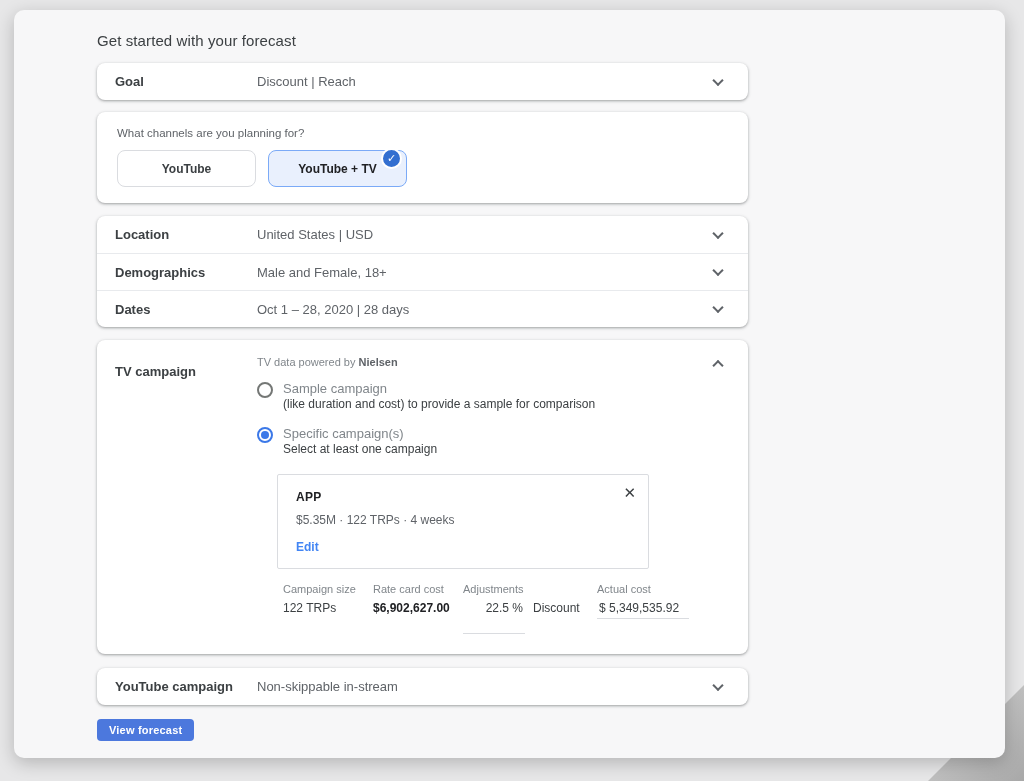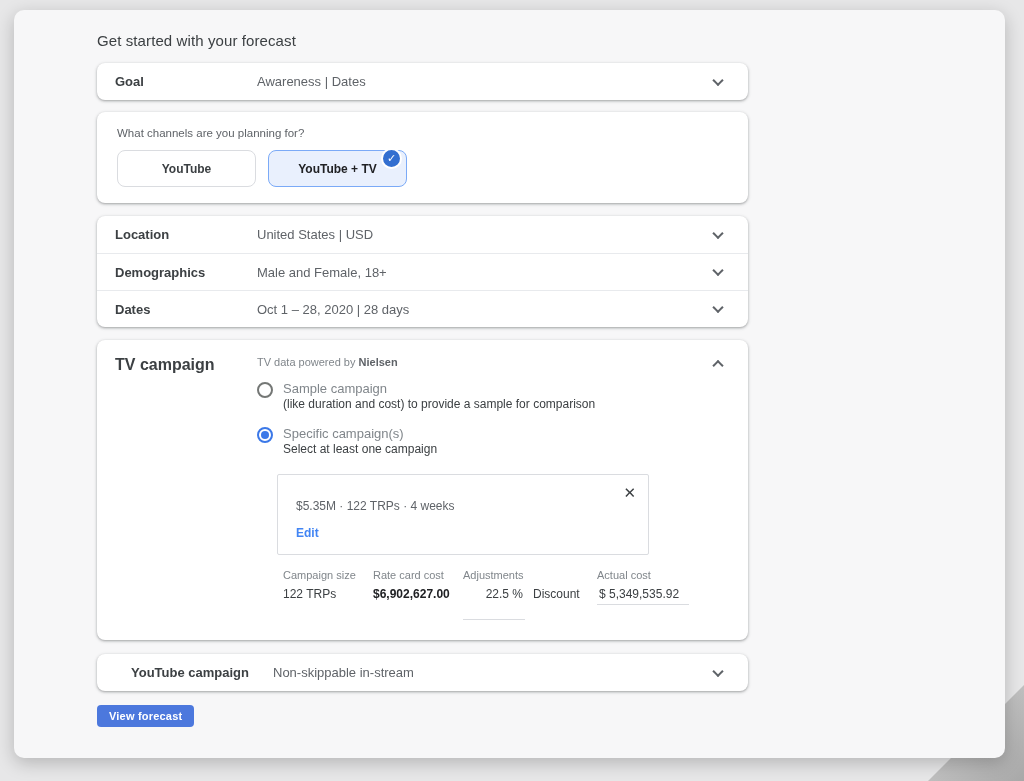--- a/index.html
+++ b/index.html
@@ -62,21 +62,21 @@
     color:#fff; font-size:11px; line-height:17px; text-align:center; font-weight:700;
   }
 
   .group-card { margin-top:13px; }
   .group-card .select-row + .select-row { border-top:1px solid #e8eaed; }
   .group-card .select-row:first-child { border-radius:8px 8px 0 0; }
   .group-card .select-row:last-child { border-radius:0 0 8px 8px; }
 
   
   .tv-card { margin-top:13px; position:relative; padding:16px 0 20px 0; min-height:286px; }
-  .tv-label { position:absolute; left:18px; top:16px; font-size:16px; font-weight:700; color:#3c4043; }
+  .tv-label { position:absolute; left:18px; top:24px; font-size:13px; font-weight:700; color:#3c4043; }
   .tv-chev { top:24px; }
   .tv-body { margin-left:160px; padding-right:46px; }
   .powered-by { font-size:11px; color:#80868b; }
   .powered-by b { color:#5f6368; font-weight:700; }
 
   .radio-option { display:flex; margin-top:13px; cursor:pointer; }
   .radio-circle {
     flex:0 0 auto; width:16px; height:16px; border-radius:50%;
     border:2px solid #747775; margin-top:1px; position:relative; background:#fff;
   }
@@ -114,21 +114,21 @@
     border-bottom:1px solid #dadce0; padding:0 2px 18px 0; cursor:text;
   }
   .adj-type { font-size:12px; color:#3c4043; margin-left:8px; }
   .stat-col-actual { margin-left:0; }
   .actual-input {
     display:inline-block; min-width:92px; font-size:12px; color:#3c4043;
     border-bottom:1px solid #dadce0; padding:0 2px 3px 2px; margin-top:6px; cursor:text;
   }
 
   .yt-card { margin-top:14px; }
-  .yt-card .select-row { border-radius:8px;padding-left:16px; }
+  .yt-card .select-row { border-radius:8px; }
   .yt-card .row-value { margin-left:0; }
 
   .view-forecast-btn {
     margin-top:14px; display:inline-flex; align-items:center; justify-content:center;
     height:22px; padding:0 12px; background:#4c78dd; color:#fff;
     font-size:11px; font-weight:700; border:none; border-radius:4px; cursor:pointer;
     letter-spacing:.2px;
   }
 </style>
 </head>
@@ -137,21 +137,21 @@
 <div class="corner-wedge"></div>
 
 <div class="page">
   <div class="content">
 
     <div class="page-heading">Get started with your forecast</div>
 
     
     <div class="card select-row" style="margin-top:14px">
       <span class="row-label">Goal</span>
-      <span class="row-value">Awareness | Dates</span>
+      <span class="row-value">Discount | Reach</span>
       <span class="chev down"></span>
     </div>
 
     
     <div class="card channels-card">
       <div class="channels-question">What channels are you planning for?</div>
       <div class="channel-buttons">
         <div class="channel-btn">
           <span>YouTube</span>
         </div>
@@ -199,20 +199,21 @@
 
         <div class="radio-option" style="margin-top:15px">
           <span class="radio-circle selected"></span>
           <span class="radio-texts">
             <div class="radio-title">Specific campaign(s)</div>
             <div class="radio-desc">Select at least one campaign</div>
           </span>
         </div>
 
         <div class="campaign-chip">
+          <div class="chip-name">APP</div>
           <span class="chip-close">✕</span>
           <div class="chip-summary">$5.35M · 122 TRPs · 4 weeks</div>
           <span class="chip-edit">Edit</span>
         </div>
 
         <div class="stats-row">
           <div class="stat-col-size">
             <div class="stat-label">Campaign size</div>
             <div class="stat-value">122  TRPs</div>
           </div>

